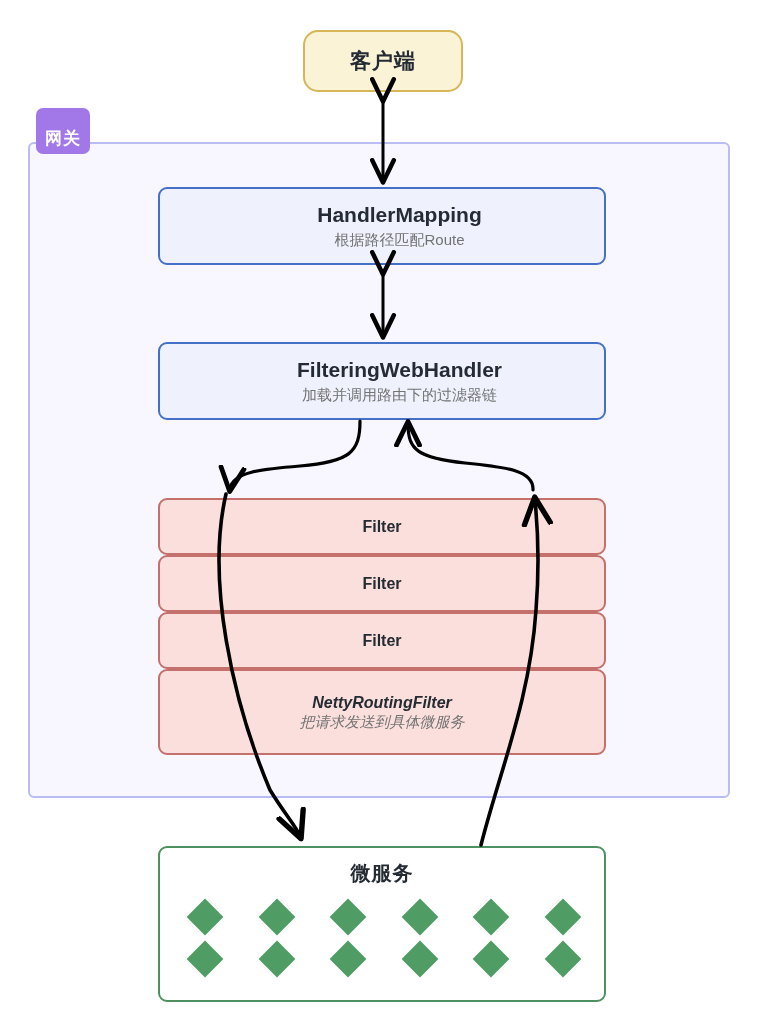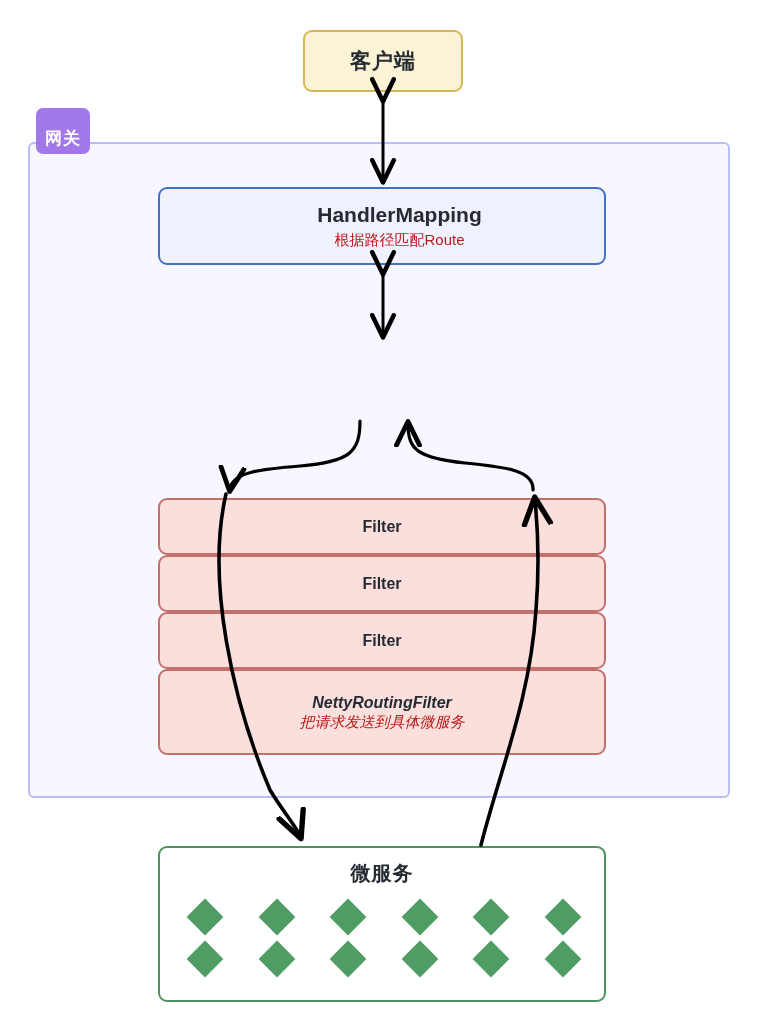--- a/index.html
+++ b/index.html
@@ -28,32 +28,32 @@
     justify-content: center;
     text-align: center;
     line-height: 1.25;
   }
   .node .title {
     font-weight: bold;
     color: #242b33;
   }
   .node .subtitle {
     font-weight: normal;
-    color: #b91c1c;
+    color: #737373;
   }
 
   
   #client-box {
     left: 303px;
     top: 30px;
     width: 160px;
     height: 62px;
     background: #fbf3d5;
     border: 2px solid #d6b656;
-    border-radius: 9px;
+    border-radius: 15px;
   }
   #client-box .title {
     font-size: 21px;
     letter-spacing: 1px;
   }
 
   
   #gateway-container {
     position: absolute;
     left: 28px;
@@ -182,20 +182,24 @@
   </div>
 
   <div id="gateway-container"></div>
   <div id="gateway-label">网关</div>
 
   <div class="node blue-node" id="handler-mapping">
     <span class="title">HandlerMapping</span>
     <span class="subtitle">根据路径匹配Route</span>
   </div>
 
+  <div class="node blue-node" id="filtering-web-handler">
+    <span class="title">FilteringWebHandler</span>
+    <span class="subtitle">加载并调用路由下的过滤器链</span>
+  </div>
 
   <div class="node filter-node" id="filter-1">
     <span class="title">Filter</span>
   </div>
   <div class="node filter-node" id="filter-2">
     <span class="title">Filter</span>
   </div>
   <div class="node filter-node" id="filter-3">
     <span class="title">Filter</span>
   </div>

